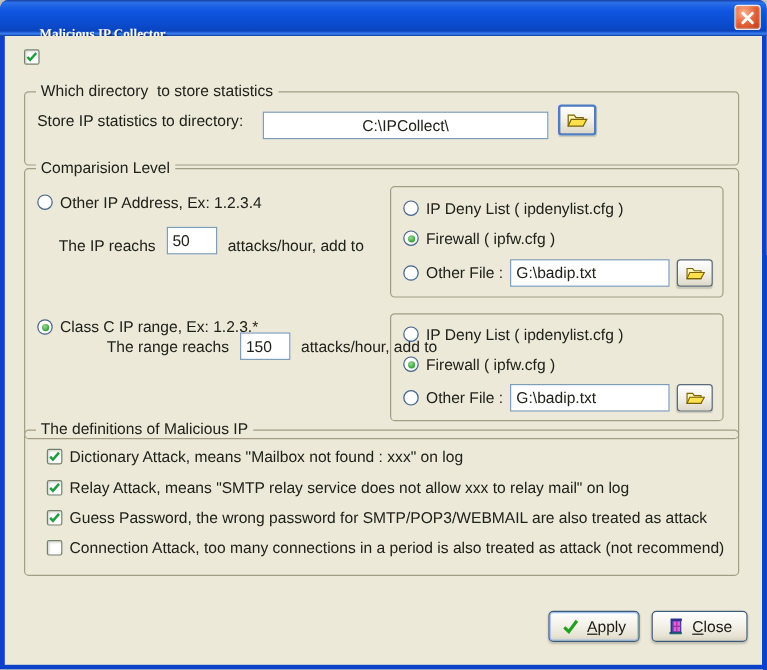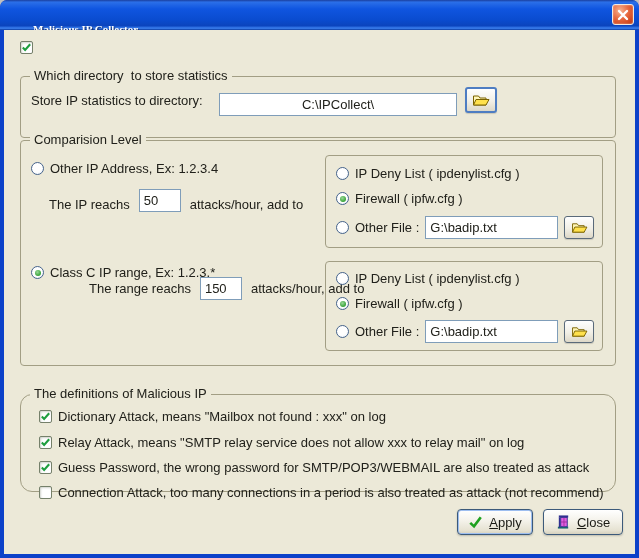--- a/index.html
+++ b/index.html
@@ -193,21 +193,21 @@
           <div class="folder-btn" style="width:30px;height:23px;">
             <svg width="17" height="13" viewBox="0 0 18 14">
               <path d="M1.5 3 L6.5 3 L8 5 L14 5 L14 12 L1.5 12 Z" fill="#fff6b8" stroke="#7a6200" stroke-width="1"></path>
               <path d="M4 6.5 L17 6.5 L14 12 L1.5 12 Z" fill="#ffe14d" stroke="#7a6200" stroke-width="1"></path>
             </svg>
           </div>
         </div>
       </div>
     </div>
 
-    <div class="group" style="left:16px;top:364px;width:596px;height:98px;border-radius:12px;">
+    <div class="group" style="left:16px;top:328px;width:596px;height:122px;">
       <span class="group-title">The definitions of Malicious IP</span>
 
       <div class="row" style="left:18px;top:14px;">
         <span class="cb on">
           <svg width="11" height="11" viewBox="0 0 12 12">
               <path d="M2 6 L4.5 8.7 L10 2.4" stroke="#1E9E3E" stroke-width="2.3" fill="none"></path>
             </svg>
         </span>
         <span class="lbl">Dictionary Attack, means "Mailbox not found : xxx" on log</span>
       </div>

